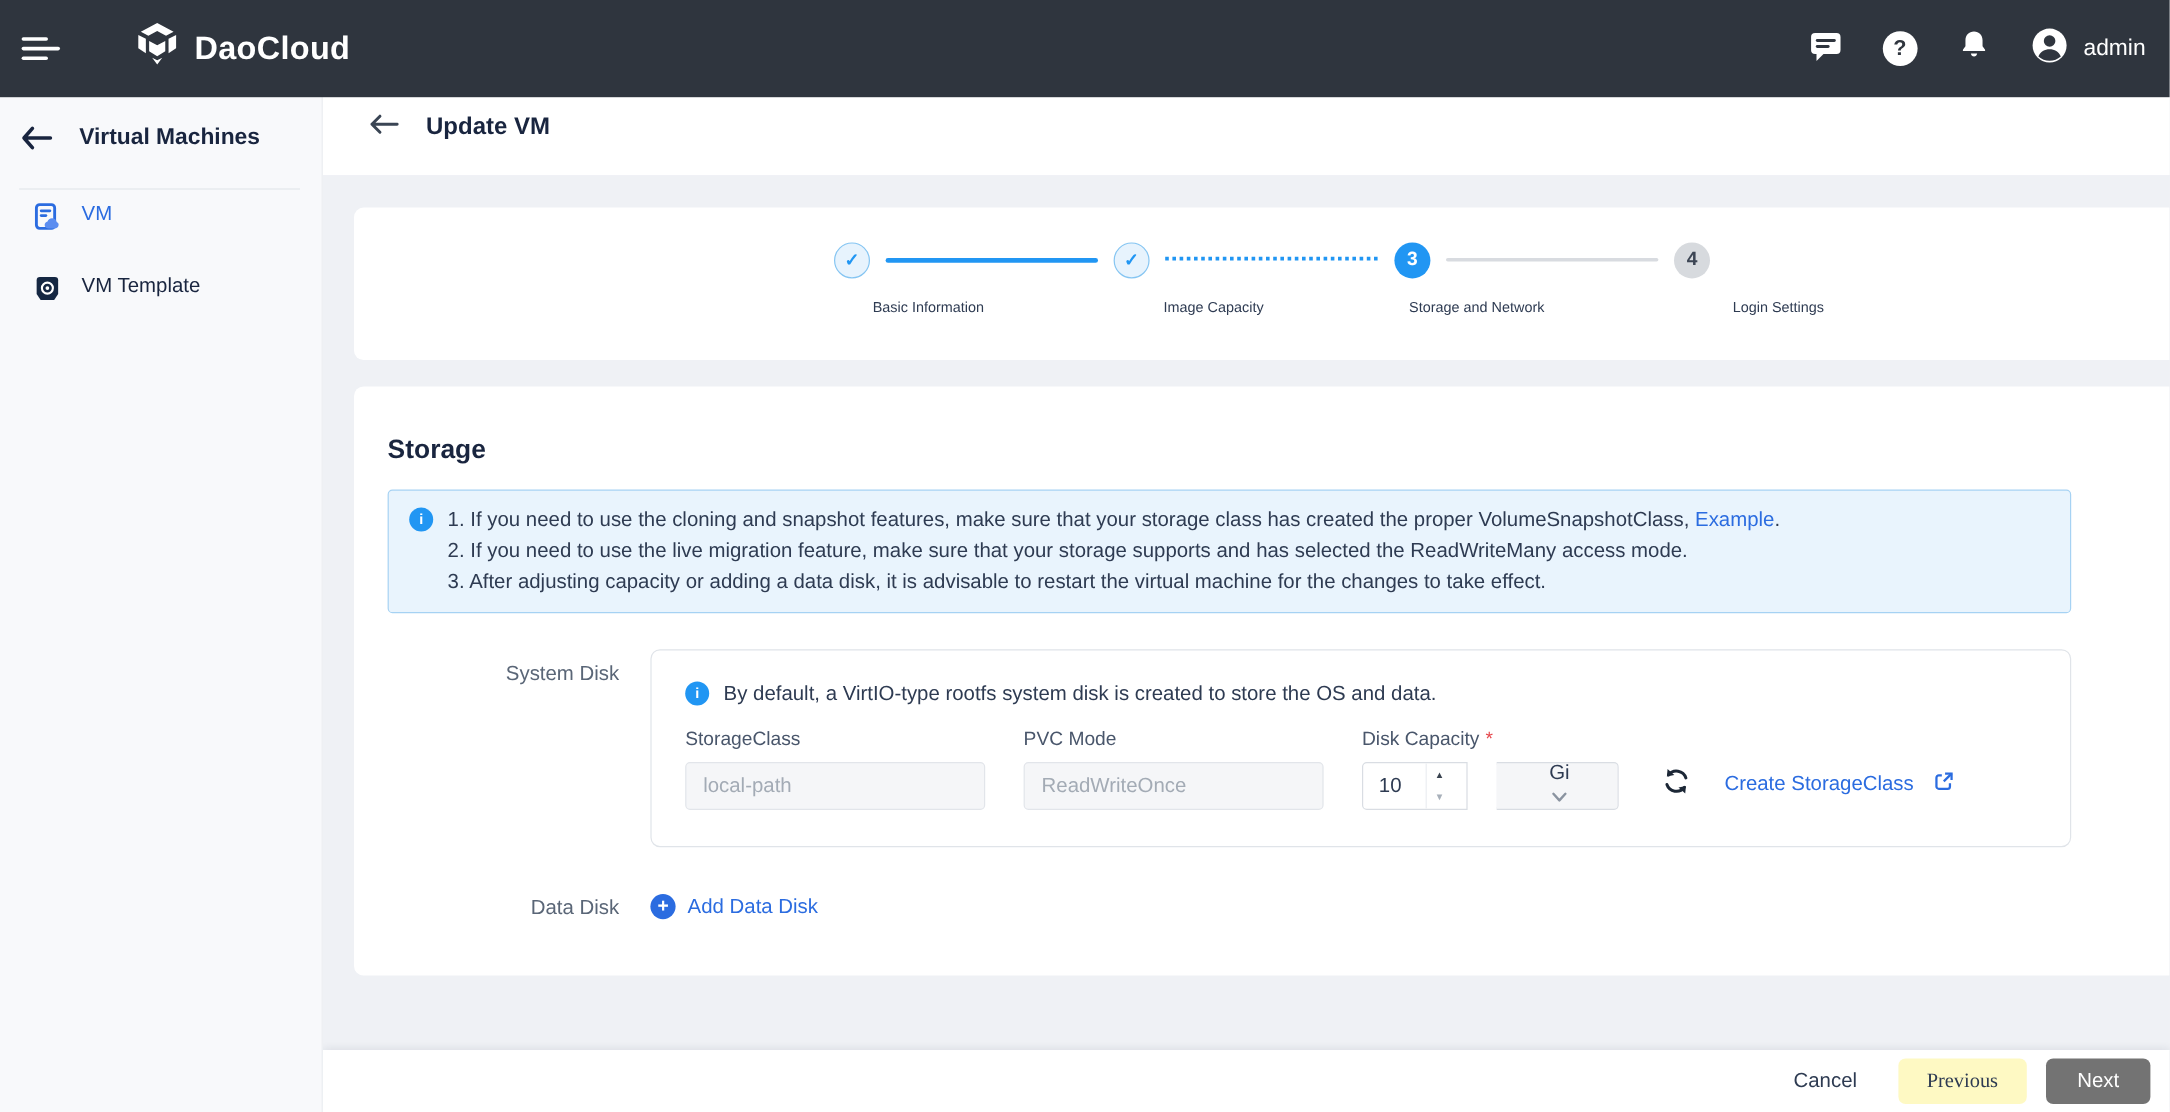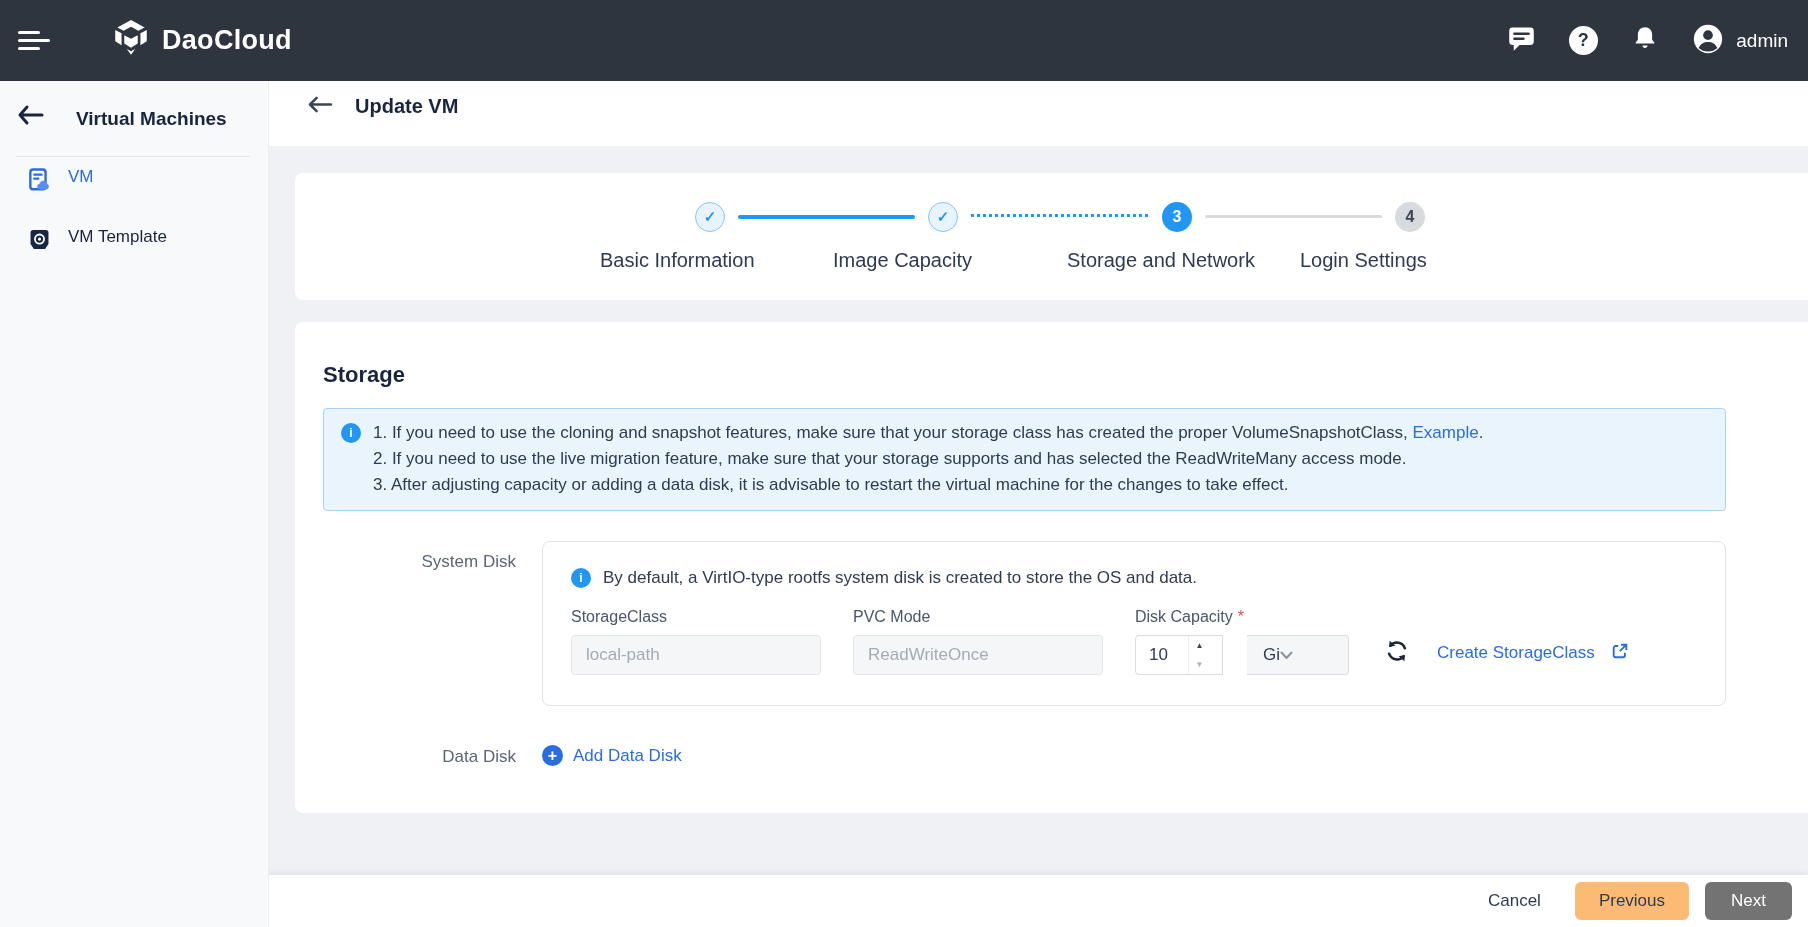--- a/index.html
+++ b/index.html
@@ -17,42 +17,42 @@
   .topbar-spacer { flex:1; }
   .topbar-right { display:flex; align-items:center; gap:30px; }
   .tb-iconbtn { width:32px; height:32px; display:flex; align-items:center; justify-content:center; cursor:pointer; }
   .help-circle { width:29px; height:29px; border-radius:50%; background:#fff; color:#2f353e;
                  display:flex; align-items:center; justify-content:center; font-weight:700; font-size:18px; }
   .user-chip { display:flex; align-items:center; gap:11px; cursor:pointer; }
   .user-name { color:#fff; font-size:19px; font-weight:500; }
 
   
   .sidebar { position:absolute; left:0; top:66px; bottom:0; width:269px; background:#f8f9fb; border-right:1px solid #eceef2; z-index:20; }
-  .sidebar-head { display:flex; align-items:flex-end; gap:32px; padding:38px 14px 0 16px; }
+  .sidebar-head { display:flex; align-items:flex-start; gap:22px; padding:38px 14px 0 16px; }
   .sidebar-title { font-size:19px; font-weight:700; color:#19253f; }
   .sidebar-divider { height:1px; background:#e3e6ea; margin:26px 18px 10px 16px; }
   .side-item { display:flex; align-items:flex-start; gap:16px; height:50px; padding:0 16px 0 27px; cursor:pointer; margin-top:10px; }
   .side-item .lbl { font-size:17px; color:#19253f; }
   .side-item.active .lbl { color:#2b6ce0; font-weight:500; }
 
   
   .main { position:absolute; left:269px; top:66px; right:0; bottom:0; display:flex; flex-direction:column; }
   .page-head { flex:0 0 80px; background:#fff; display:flex; align-items:center; gap:22px; padding-left:37px; }
   .page-title { font-size:20px; font-weight:700; color:#19253f; }
   .content { flex:1 1 auto; background:#eff1f5; padding:27px 0 0 26px; overflow:hidden; }
   .card { background:#fff; border-radius:8px 0 0 8px; }
 
   
   .stepper-card { position:relative; height:127px; margin-bottom:22px; }
   .step-circle { position:absolute; top:29px; width:30px; height:30px; border-radius:50%;
                  display:flex; align-items:center; justify-content:center; font-size:15px; cursor:pointer; }
   .step-circle.done { background:#e7f3fd; border:1px solid #85c5f2; color:#2196f3; font-weight:700; }
   .step-circle.active { background:#2196f3; color:#fff; font-weight:700; font-size:16px; }
   .step-circle.pending { background:#d7dade; color:#3c4554; font-weight:600; font-size:16px; }
-  .step-label { position:absolute; top:76px; width:220px; text-align:left; font-size:20px; color:#2e3b52; }
+  .step-label { position:absolute; top:76px; width:220px; text-align:right; font-size:12px; color:#2e3b52; }
   .conn { position:absolute; }
   .conn.solid-blue { top:42px; height:4px; background:#2196f3; border-radius:2px; }
   .conn.dotted-blue { top:41px; height:0; border-top:3px dotted #2196f3; }
   .conn.solid-gray { top:42px; height:3px; background:#d8dbe0; border-radius:2px; }
 
   
   .storage-card { padding:40px 82px 46px 28px; }
   .section-title { font-size:22px; font-weight:700; color:#19253f; margin-bottom:20px; }
   .notice { display:flex; gap:12px; background:#e9f4fd; border:1px solid #a6d2f3; border-radius:4px; padding:11px 16px 12px 17px; }
   .notice-lines { font-size:17px; line-height:26px; color:#2e3b52; }
@@ -71,36 +71,36 @@
   .inp { height:40px; width:250px; border:1px solid #e2e5ea; border-radius:4px; background:#f5f6f8;
          color:#a3abb5; font-size:17px; padding:0 14px; font-family:"Liberation Sans", sans-serif; }
   .cap-group { display:flex;gap:24px; }
   .num-box { display:flex; width:88px; height:40px; border:1px solid #d9dde3; border-radius:4px 0 0 4px; background:#fff; overflow:hidden; }
   .num-box input { width:52px; border:none; outline:none; font-size:17px; color:#2e3b52; padding:0 0 0 13px;
                    font-family:"Liberation Sans", sans-serif; background:transparent; }
   .spin { width:22px; border-left:1px solid #eceef2; display:flex; flex-direction:column; }
   .spin span { flex:1; display:flex; align-items:center; justify-content:center; font-size:8px; cursor:pointer; }
   .spin .up { color:#39424f; } .spin .dn { color:#a8b0ba; }
   .unit-box { width:102px; height:40px; background:#f5f6f8; border:1px solid #d9dde3; border-left:none;
-              border-radius:0 4px 4px 0; display:flex; align-items:center; justify-content:flex-start;
-              padding:0 12px 0 16px; font-size:17px; color:#2e3b52; cursor:pointer; }
+              border-radius:0 4px 4px 0; display:flex; align-items:center; justify-content:flex-end;
+              padding:0 12px 0 16px; font-size:17px; color:#2e3b52; cursor:pointer;flex-direction:column; }
   .side-tools { display:flex; align-items:center; gap:26px; margin-bottom:8px; margin-left:2px; }
   .refresh-btn { width:28px; height:28px; display:flex; align-items:center; justify-content:center; cursor:pointer; }
   .create-link { display:flex; align-items:center; gap:16px; font-size:17px; }
   .add-disk { display:flex; align-items:center; gap:10px; padding-top:8px; cursor:pointer; }
   .plus-badge { width:21px; height:21px; border-radius:50%; background:#2b6ce0; color:#fff; font-size:16px; font-weight:700;
                 display:flex; align-items:center; justify-content:center; line-height:1; }
   .add-disk .txt { font-size:17px; color:#2b6ce0; }
 
   
   .footer { flex:0 0 52px; background:#fff; box-shadow:0 -2px 6px rgba(30,40,60,.08);
             display:flex; align-items:center; justify-content:flex-end; gap:16px; padding-right:16px; }
   .btn { font-family:"Liberation Sans", sans-serif; font-size:17px; border:none; border-radius:6px; cursor:pointer; height:38px; }
   .btn-text { background:transparent; color:#2e3b52; padding:0 18px; }
-  .btn-plain { background:#fdba74; color:#2e3b52; padding:0 24px; }
+  .btn-plain { background:#fef9c3; color:#2e3b52; padding:0 24px;font-family:Liberation Serif, serif; }
   .btn-primary { background:#737373; color:#fff; padding:0 26px; }
 </style>
 </head>
 <body>
 
 <header class="topbar">
   <div class="hamburger">
       <i></i>
       <i></i>
       <i></i>

